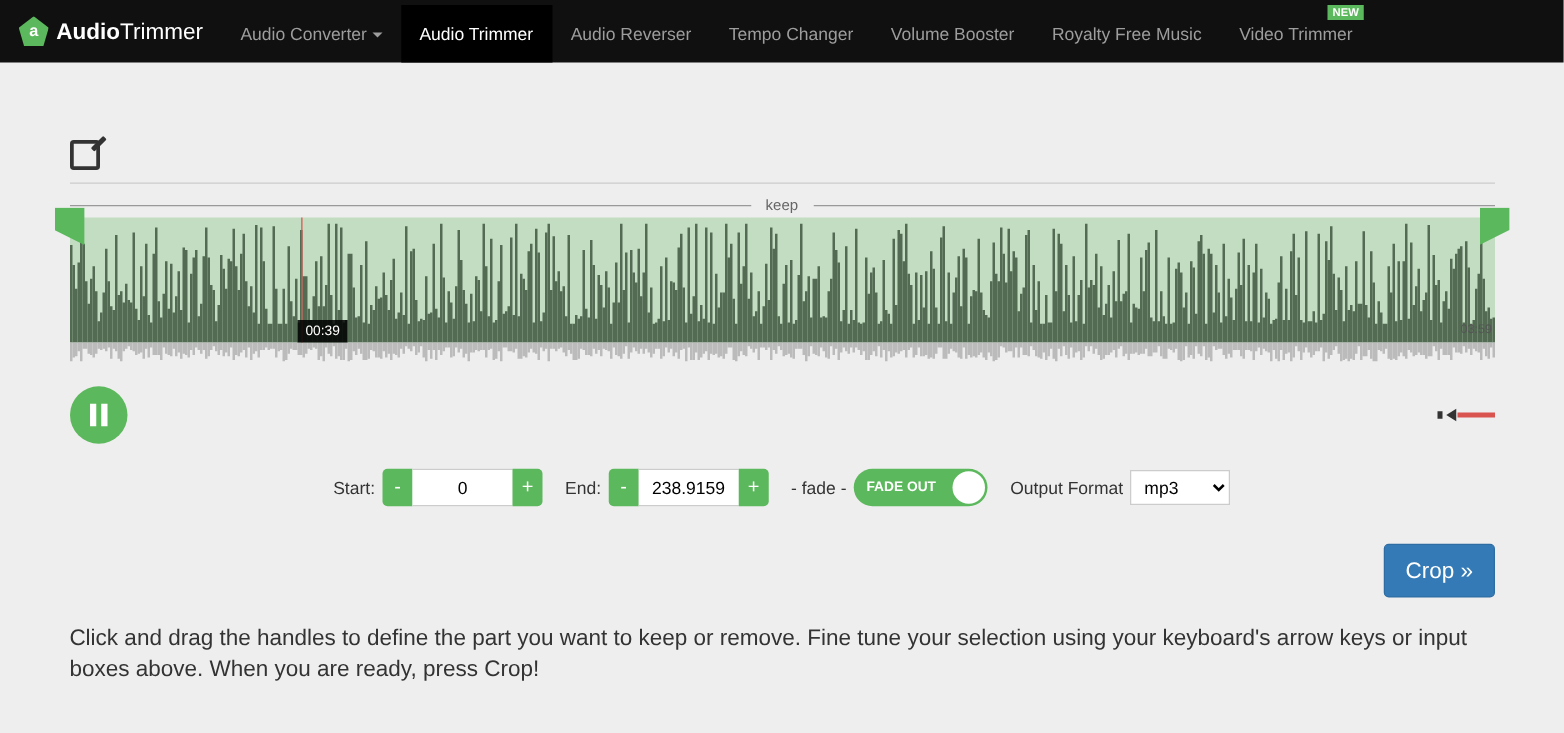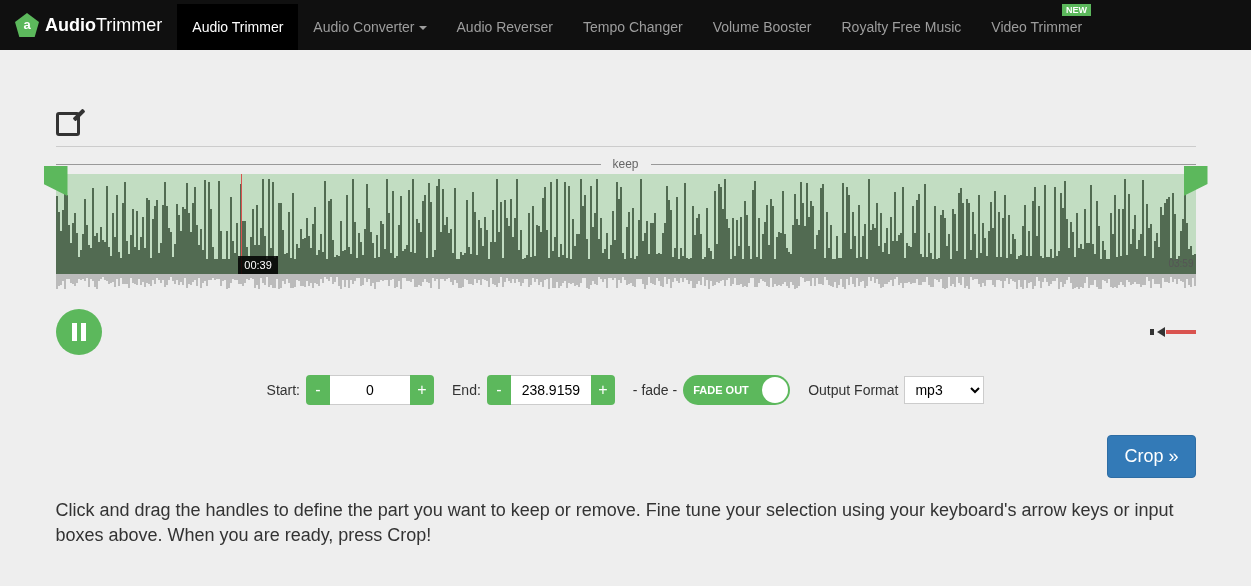--- a/index.html
+++ b/index.html
@@ -331,24 +331,24 @@
 </head>
 <body>
 
 <div class="navbar">
   <a class="logo">
     <span class="logo-icon"></span>
     <span class="logo-text"><span>Audio</span><span class="thin">Trimmer</span></span>
   </a>
   <ul class="nav">
     <li>
-        <a class="active">Audio Trimmer</a>
+        <a><span>Audio Converter</span><span class="caret"></span></a>
       </li>
     <li>
-        <a><span>Audio Converter</span><span class="caret"></span></a>
+        <a class="active">Audio Trimmer</a>
       </li>
     <li>
         <a>Audio Reverser</a>
       </li>
     <li>
         <a>Tempo Changer</a>
       </li>
     <li>
         <a>Volume Booster</a>
       </li>

